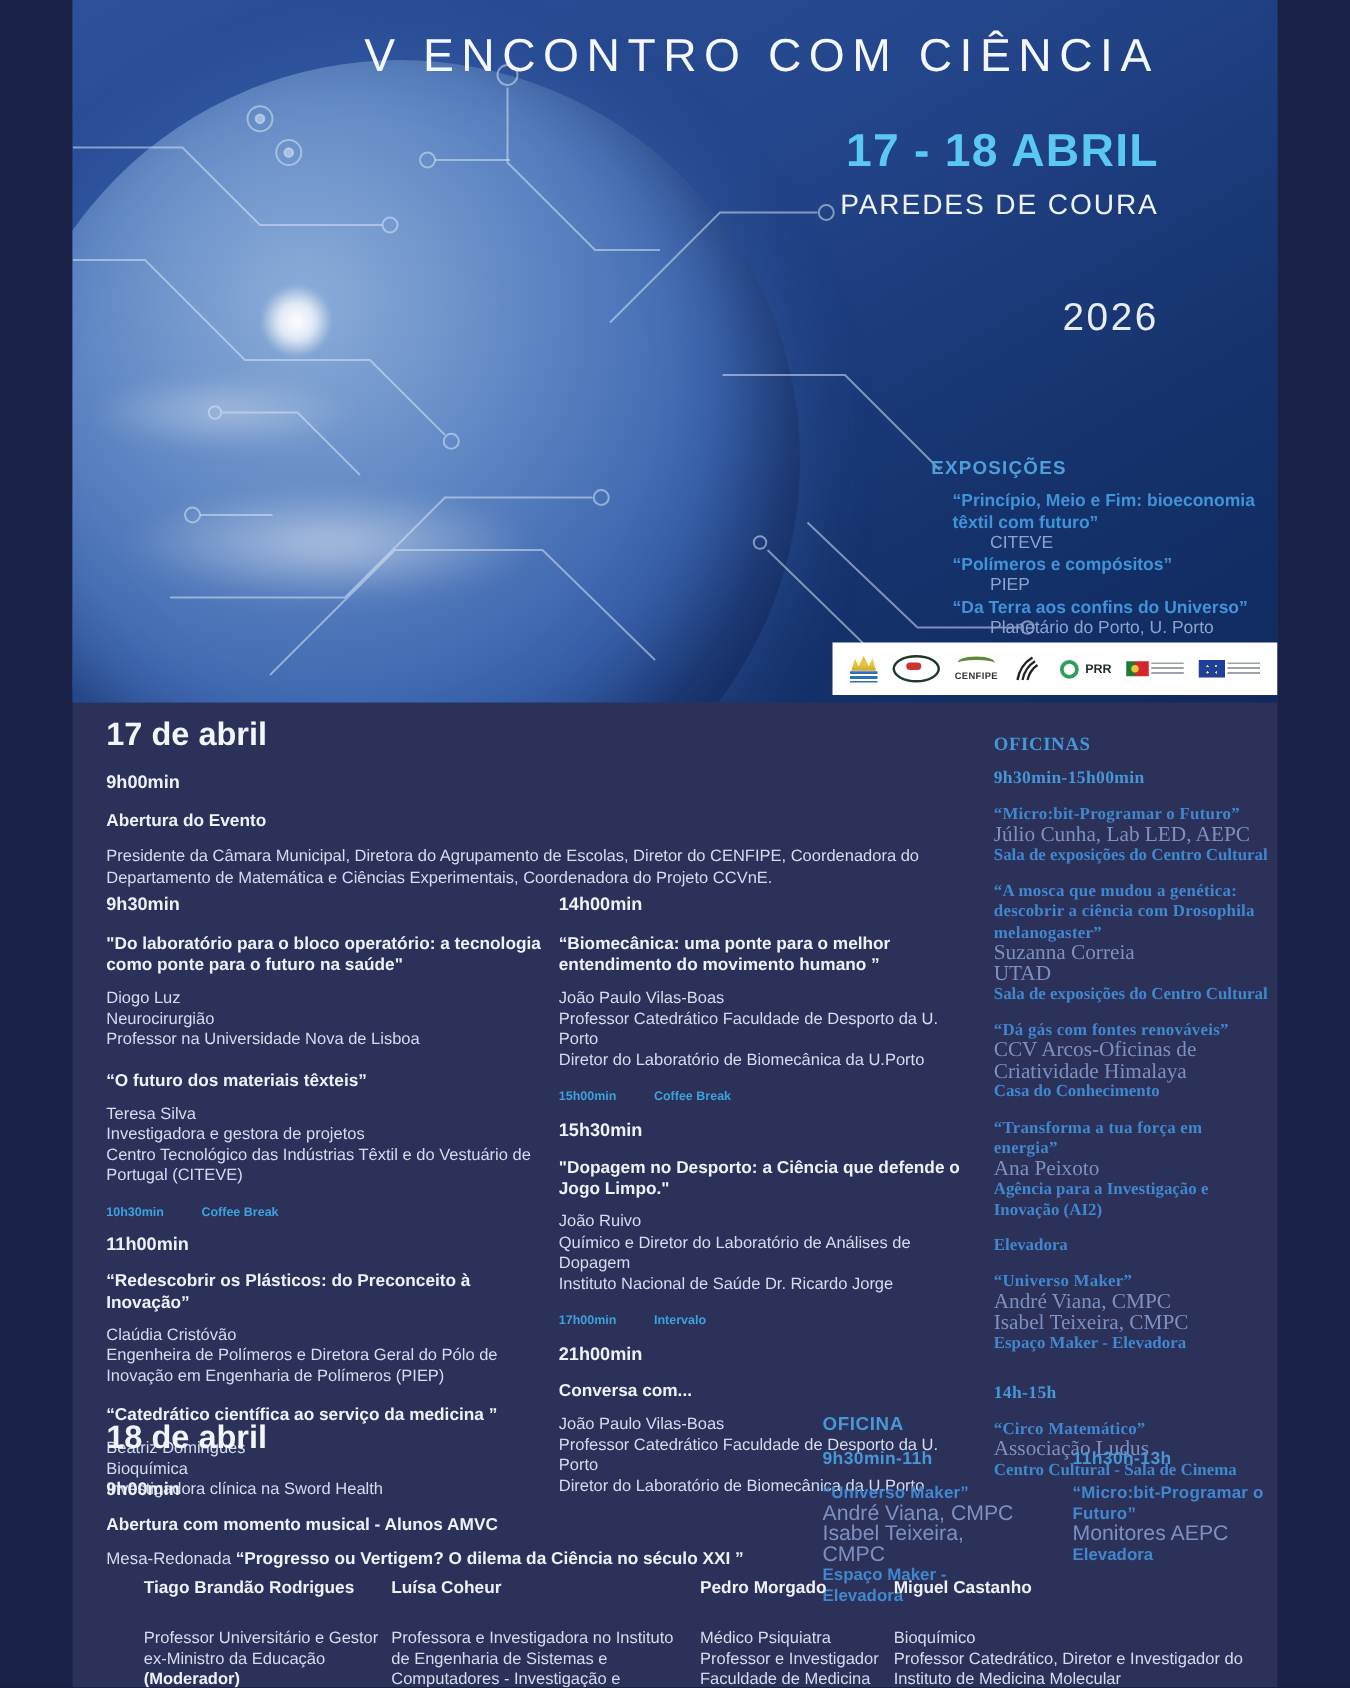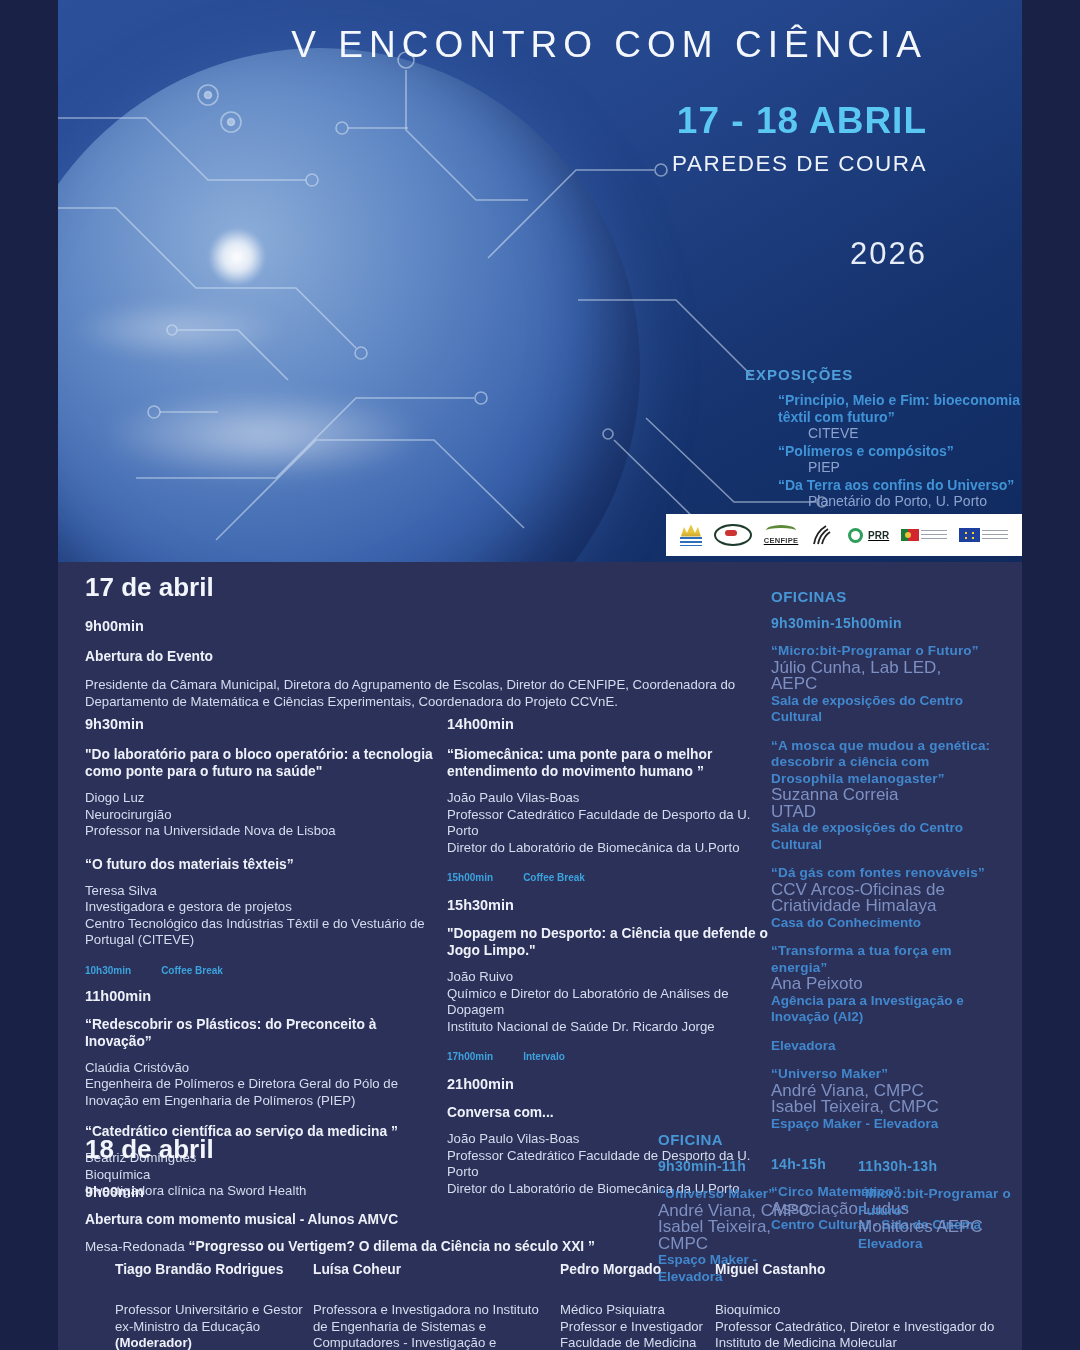--- a/index.html
+++ b/index.html
@@ -26,21 +26,21 @@
   .hero-venue{right:95px;top:150px;font-size:22.5px;line-height:28px;letter-spacing:1.5px;
               color:#eef2f8;text-align:left;}
   .hero-year{right:95px;top:236px;font-size:31px;letter-spacing:2px;color:#e7edf8;}
   .expo-head{left:745px;top:366px;font-size:15px;font-weight:bold;color:#4e9fd9;letter-spacing:1px;}
   .expo-list{left:782px;top:392px;width:250px;}
   .expo-title{font-size:14px;font-weight:bold;color:#3f93d6;line-height:16.5px;}
   .expo-org{font-size:14px;color:#8da3cf;line-height:16.5px;padding-left:30px;margin-bottom:1px;}
   
   .logobar{left:666px;top:514px;width:356px;height:42px;background:#ffffff;display:flex;
            align-items:center;justify-content:space-around;padding:0 8px;box-sizing:border-box;}
-  .logo{display:flex;flex-direction:column;align-items:center;justify-content:center;text-decoration:underline;}
+  .logo{display:flex;flex-direction:column;align-items:center;justify-content:center;}
   .crest-top{width:20px;height:12px;background:linear-gradient(180deg,#e8c33c 60%,#caa52c 100%);
              clip-path:polygon(0 100%,15% 20%,30% 70%,50% 0,70% 70%,85% 20%,100% 100%);}
   .crest-bot{width:22px;height:9px;background:repeating-linear-gradient(180deg,#2e6fba 0 2px,#ffffff 2px 4px);}
   .aepc-oval{width:34px;height:18px;border:2.5px solid #1d3a2a;border-radius:50%;position:relative;}
   .aepc-oval::after{content:"";position:absolute;left:9px;top:4px;width:12px;height:6px;background:#c33;border-radius:3px;}
   .cenfipe-arc{width:30px;height:8px;border-top:3px solid #5d8a3a;border-radius:50% 50% 0 0;}
   .logo-text{font-size:7.5px;font-weight:bold;color:#333;letter-spacing:.3px;}
   .arcs svg{display:block;}
   .prr-row{display:flex;align-items:center;gap:5px;}
   .prr-dot{width:15px;height:15px;border-radius:50%;background:#2e9e5b;position:relative;}
@@ -116,21 +116,21 @@
     </svg>
 
     <div class="abs hero-title">V ENCONTRO COM CIÊNCIA</div>
     <div class="abs hero-dates" style="color:#5ac8f2">17 - 18 ABRIL</div>
     <div class="abs hero-venue">
       <div>PAREDES DE COURA</div>
     </div>
     <div class="abs hero-year">2026</div>
 
     <div class="abs expo-head" style="left:687px;top:366px;">EXPOSIÇÕES</div>
-    <div class="abs expo-list" style="left:720px;top:392px;">
+    <div class="abs expo-list" style="left:704px;top:392px;">
       <div class="expo-title">“Princípio, Meio e Fim: bioeconomia têxtil com futuro”</div>
       <div class="expo-org">CITEVE</div>
       <div class="expo-title">“Polímeros e compósitos”</div>
       <div class="expo-org">PIEP</div>
       <div class="expo-title">“Da Terra aos confins do Universo”</div>
       <div class="expo-org">Planetário do Porto, U. Porto</div>
     </div>
 
     <div class="abs logobar" style="left:608px;top:514px;">
       <div class="logo">
@@ -220,21 +220,21 @@
     <div class="brk mb14">
       <span>17h00min</span><span class="lbl">Intervalo</span>
     </div>
     <div class="time mb12">21h00min</div>
     <div class="ttl mb10">Conversa com...</div>
     <div class="meta">João Paulo Vilas-Boas
 Professor Catedrático Faculdade de Desporto da U. Porto
 Diretor do Laboratório de Biomecânica da U.Porto</div>
   </div>
 
-  <div class="abs col" style="left:771px;top:588px;width:220px;">
+  <div class="abs col" style="left:795px;top:588px;width:220px;font-family:Liberation Serif, serif;">
     <div class="of-head mb10">OFICINAS</div>
     <div class="of-time mb12">9h30min-15h00min</div>
     <div class="mb12">
       <div class="of-title">“Micro:bit-Programar o Futuro”</div>
       <div class="of-people">Júlio Cunha, Lab LED, AEPC</div>
       <div class="of-loc">Sala de exposições do Centro Cultural</div>
     </div>
     <div class="mb12">
       <div class="of-title">“A mosca que mudou a genética: descobrir a ciência com Drosophila melanogaster”</div>
       <div class="of-people">Suzanna Correia

